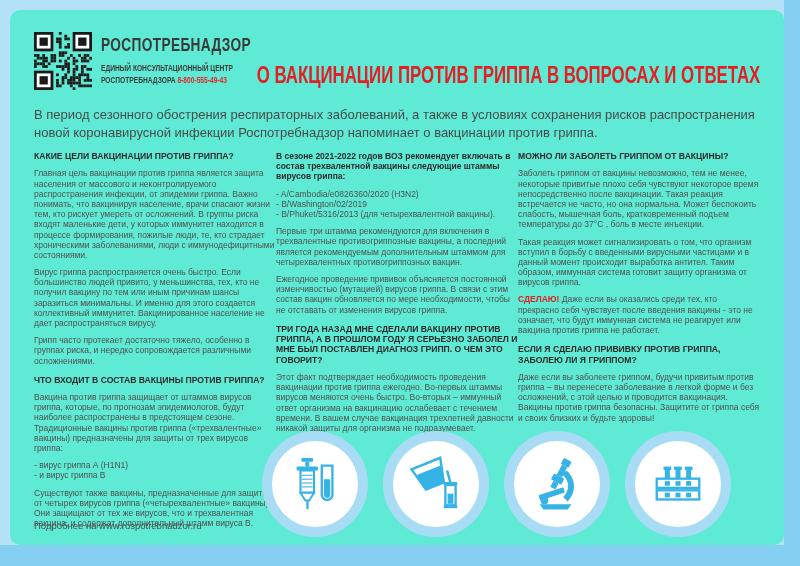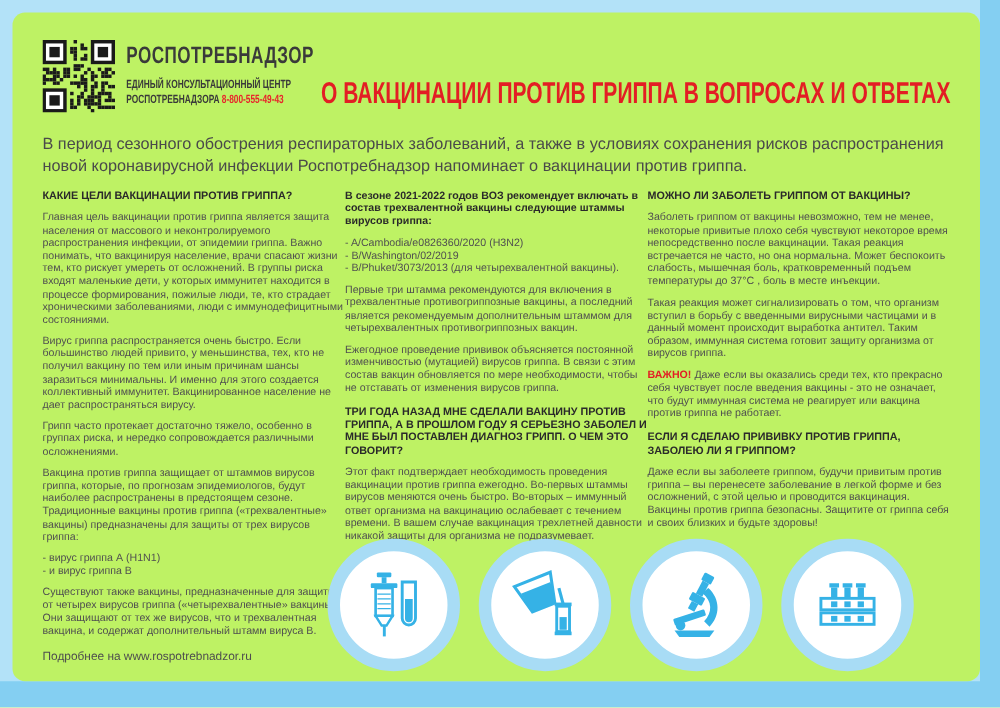--- a/index.html
+++ b/index.html
@@ -1,20 +1,20 @@
 <!DOCTYPE html>
 <html><head>
 <meta charset="utf-8">
 <style>
   * { margin:0; padding:0; box-sizing:border-box; }
   body { font-family: "Liberation Sans", sans-serif; }
   .page { position:relative; width:800px; height:566px; background:#b3e2f8; overflow:hidden; }
   .edge-right { position:absolute; top:0; right:0; width:16px; height:100%; background:#84cff2; }
   .edge-bottom { position:absolute; left:0; bottom:0; width:100%; height:21px; background:#84cff2; }
-  .card { position:absolute; left:10px; top:10px; width:774px; height:535px; background:#bef264;
+  .card { position:absolute; left:10px; top:10px; width:774px; height:535px; background:#5eead4;
           border-radius:10px; padding:22px 24px; overflow:hidden; }
 
   
   .header-row { position:relative; height:66px; }
   .logo-block { display:flex; align-items:flex-start; gap:9px; }
   .qr { width:58px; height:58px; display:block; }
   .logo-text { padding-top:2px; }
   .org-name { font-size:19px; font-weight:bold; color:#3a3a3a; white-space:nowrap;
               transform:scaleX(0.72); transform-origin:left top; letter-spacing:0.5px; }
   .logo-sub { margin-top:6px; font-size:9.5px; font-weight:bold; color:#3a3a3a; line-height:1.3;
@@ -199,46 +199,47 @@
 
     <p class="intro">В период сезонного обострения респираторных заболеваний, а также в условиях сохранения рисков распространения новой коронавирусной инфекции Роспотребнадзор напоминает о вакцинации против гриппа.</p>
 
     <div class="cols">
 
       <div class="col">
         <h3>КАКИЕ ЦЕЛИ ВАКЦИНАЦИИ ПРОТИВ ГРИППА?</h3>
         <p>Главная цель вакцинации против гриппа является защита населения от массового и неконтролируемого распространения инфекции, от эпидемии гриппа. Важно понимать, что вакцинируя население, врачи спасают жизни тем, кто рискует умереть от осложнений. В группы риска входят маленькие дети, у которых иммунитет находится в процессе формирования, пожилые люди, те, кто страдает хроническими заболеваниями, люди с иммунодефицитными состояниями.</p>
         <p>Вирус гриппа распространяется очень быстро. Если большинство людей привито, у меньшинства, тех, кто не получил вакцину по тем или иным причинам шансы заразиться минимальны. И именно для этого создается коллективный иммунитет. Вакцинированное население не дает распространяться вирусу.</p>
         <p>Грипп часто протекает достаточно тяжело, особенно в группах риска, и нередко сопровождается различными осложнениями.</p>
+        <h3>ЧТО ВХОДИТ В СОСТАВ ВАКЦИНЫ ПРОТИВ ГРИППА?</h3>
         <p>Вакцина против гриппа защищает от штаммов вирусов гриппа, которые, по прогнозам эпидемиологов, будут наиболее распространены в предстоящем сезоне. Традиционные вакцины против гриппа («трехвалентные» вакцины) предназначены для защиты от трех вирусов гриппа:</p>
         <div class="list">
           <div>- вирус гриппа А (H1N1)</div>
           <div>- и вирус гриппа В</div>
         </div>
         <p>Существуют также вакцины, предназначенные для защиты от четырех вирусов гриппа («четырехвалентные» вакцины). Они защищают от тех же вирусов, что и трехвалентная вакцина, и содержат дополнительный штамм вируса В.</p>
       </div>
 
       <div class="col">
         <p class="lead">В сезоне 2021-2022 годов ВОЗ рекомендует включать в состав трехвалентной вакцины следующие штаммы вирусов гриппа:</p>
         <div class="list">
           <div>- A/Cambodia/e0826360/2020 (H3N2)</div>
           <div>- B/Washington/02/2019</div>
-          <div>- B/Phuket/3073/2013 (для четырехвалентной вакцины).</div>
+          <div>- B/Phuket/5316/2013 (для четырехвалентной вакцины).</div>
         </div>
         <p>Первые три штамма рекомендуются для включения в трехвалентные противогриппозные вакцины, а последний является рекомендуемым дополнительным штаммом для четырехвалентных противогриппозных вакцин.</p>
         <p>Ежегодное проведение прививок объясняется постоянной изменчивостью (мутацией) вирусов гриппа. В связи с этим состав вакцин обновляется по мере необходимости, чтобы не отставать от изменения вирусов гриппа.</p>
         <h3>ТРИ ГОДА НАЗАД МНЕ СДЕЛАЛИ ВАКЦИНУ ПРОТИВ ГРИППА, А В ПРОШЛОМ ГОДУ Я СЕРЬЕЗНО ЗАБОЛЕЛ И МНЕ БЫЛ ПОСТАВЛЕН ДИАГНОЗ ГРИПП. О ЧЕМ ЭТО ГОВОРИТ?</h3>
         <p>Этот факт подтверждает необходимость проведения вакцинации против гриппа ежегодно. Во-первых штаммы вирусов меняются очень быстро. Во-вторых – иммунный ответ организма на вакцинацию ослабевает с течением времени. В вашем случае вакцинация трехлетней давности никакой защиты для организма не подразумевает.</p>
       </div>
 
       <div class="col">
         <h3>МОЖНО ЛИ ЗАБОЛЕТЬ ГРИППОМ ОТ ВАКЦИНЫ?</h3>
         <p>Заболеть гриппом от вакцины невозможно, тем не менее, некоторые привитые плохо себя чувствуют некоторое время непосредственно после вакцинации. Такая реакция встречается не часто, но она нормальна. Может беспокоить слабость, мышечная боль, кратковременный подъем температуры до 37°С , боль в месте инъекции.</p>
         <p>Такая реакция может сигнализировать о том, что организм вступил в борьбу с введенными вирусными частицами и в данный момент происходит выработка антител. Таким образом, иммунная система готовит защиту организма от вирусов гриппа.</p>
-        <p><span class="important">ВАЖНО!</span> <span>Даже если вы оказались среди тех, кто прекрасно себя чувствует после введения вакцины - это не означает, что будут иммунная система не реагирует или вакцина против гриппа не работает.</span></p>
+        <p><span class="important">СДЕЛАЮ!</span> <span>Даже если вы оказались среди тех, кто прекрасно себя чувствует после введения вакцины - это не означает, что будут иммунная система не реагирует или вакцина против гриппа не работает.</span></p>
         <h3>ЕСЛИ Я СДЕЛАЮ ПРИВИВКУ ПРОТИВ ГРИППА, ЗАБОЛЕЮ ЛИ Я ГРИППОМ?</h3>
         <p>Даже если вы заболеете гриппом, будучи привитым против гриппа – вы перенесете заболевание в легкой форме и без осложнений, с этой целью и проводится вакцинация. Вакцины против гриппа безопасны. Защитите от гриппа себя и своих близких и будьте здоровы!</p>
       </div>
 
     </div>
 
     <div class="footer">Подробнее на www.rospotrebnadzor.ru</div>
 
     <div class="icons-row">
 

